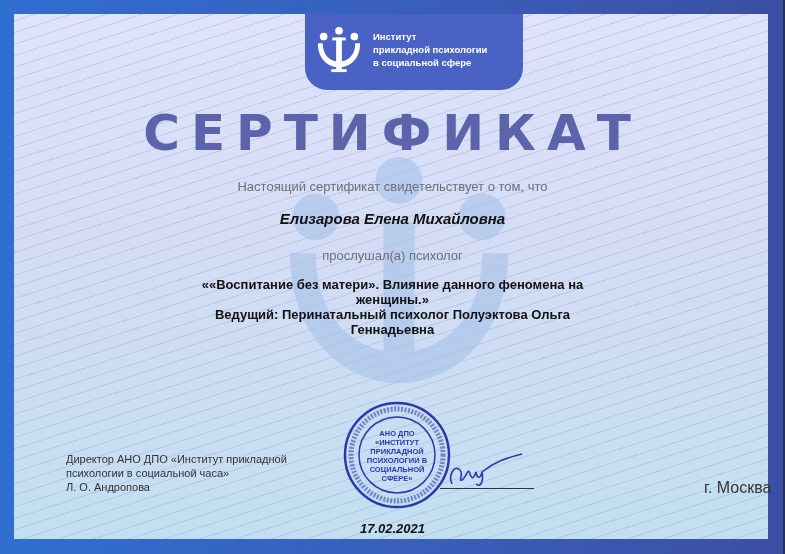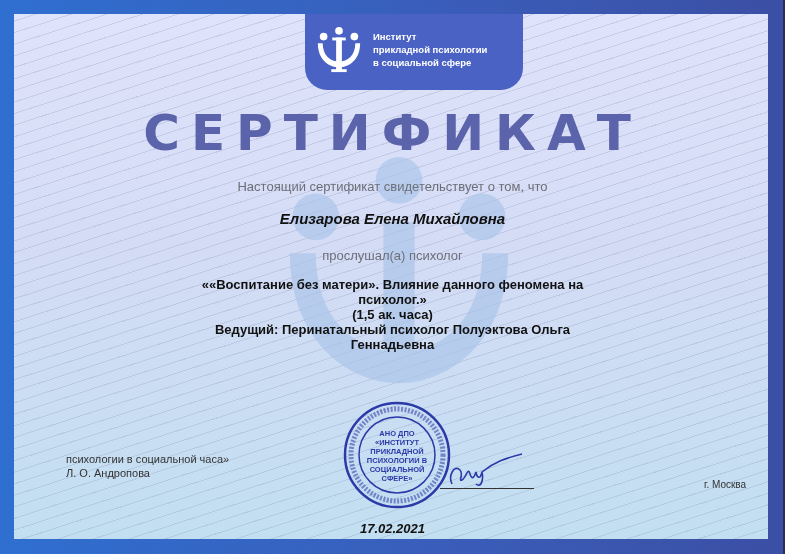--- a/index.html
+++ b/index.html
@@ -42,21 +42,21 @@
   }
   .gray { color: #6d6f78; font-size: 13px; }
   .bold-it { font-weight: bold; font-style: italic; color: #111; font-size: 15px; }
   .course {
     position: absolute; left: 185px; width: 415px; top: 277px; text-align: center;
     font-weight: bold; font-size: 13px; line-height: 15px; color: #111;
   }
   .director {
     position: absolute; left: 66px; top: 452px; font-size: 11px; line-height: 14px; color: #333;
   }
-  .city { position: absolute; left: 664px; top: 479px; font-size: 10px; color: #333; padding-left: 40px; }
+  .city { position: absolute; left: 664px; top: 479px; font-size: 16px; color: #333; padding-left: 40px; }
   .date { position: absolute; left: 0; width: 785px; top: 521px; text-align: center; font-weight: bold; font-style: italic; font-size: 13px; color: #111; }
   .sign-line { position: absolute; left: 440px; top: 488px; width: 94px; height: 1px; background: #333; }
   .stamp { position: absolute; left: 342px; top: 400px; width: 110px; height: 110px; }
   .signature { position: absolute; left: 444px; top: 448px; width: 80px; height: 40px; }
 </style>
 </head>
 <body>
 
 <div class="edge-right"></div>
 
@@ -94,27 +94,27 @@
 </div>
 
 <div class="title">СЕРТИФИКАТ</div>
 
 <div class="line gray" style="top:179px;">Настоящий сертификат свидетельствует о том, что</div>
 <div class="line bold-it" style="top:210px;">Елизарова Елена Михайловна</div>
 <div class="line gray" style="top:248px;">прослушал(а) психолог</div>
 
 <div class="course">
   <div>««Воспитание без матери». Влияние данного феномена на</div>
-  <div>психолог.»</div>
-  <div>(1,5 ак. часа)</div>
+  <div>женщины.»</div>
   <div>Ведущий: Перинатальный психолог Полуэктова Ольга</div>
   <div>Геннадьевна</div>
 </div>
 
 <div class="director">
+  <div>Директор АНО ДПО «Институт прикладной</div>
   <div>психологии в социальной часа»</div>
   <div>Л. О. Андропова</div>
 </div>
 
 <svg class="stamp" viewBox="0 0 110 110">
   <circle cx="55" cy="55" r="52" fill="none" stroke="#2b3aa8" stroke-width="2.5"></circle>
   <circle cx="55" cy="55" r="38" fill="none" stroke="#2b3aa8" stroke-width="1.5"></circle>
   <circle cx="55" cy="55" r="46" fill="none" stroke="#2b3aa8" stroke-width="5" stroke-dasharray="2 1.5" opacity="0.55"></circle>
   <g fill="#2b3aa8" font-family="Liberation Sans, sans-serif" font-weight="bold" font-size="7.5" text-anchor="middle">
     <text x="55" y="36">АНО ДПО</text>

